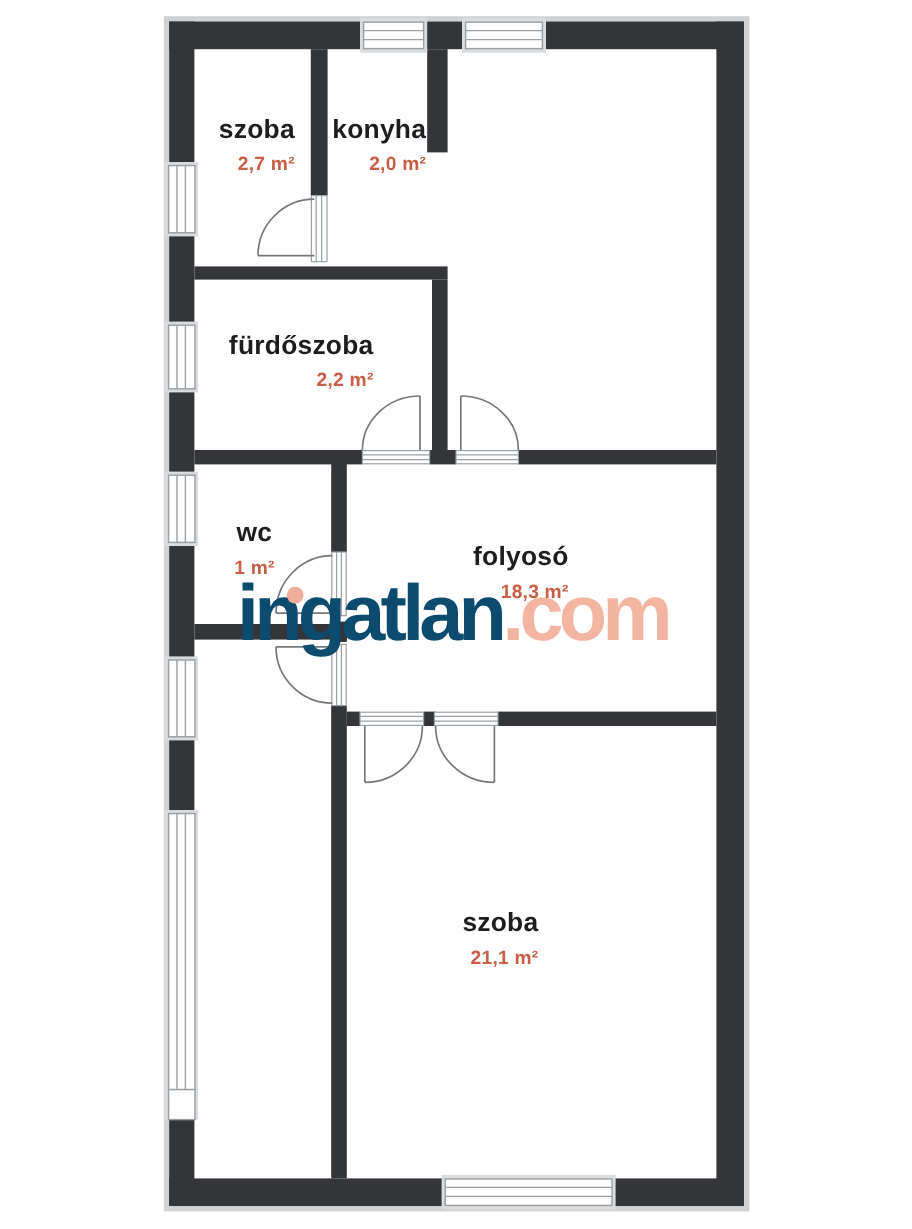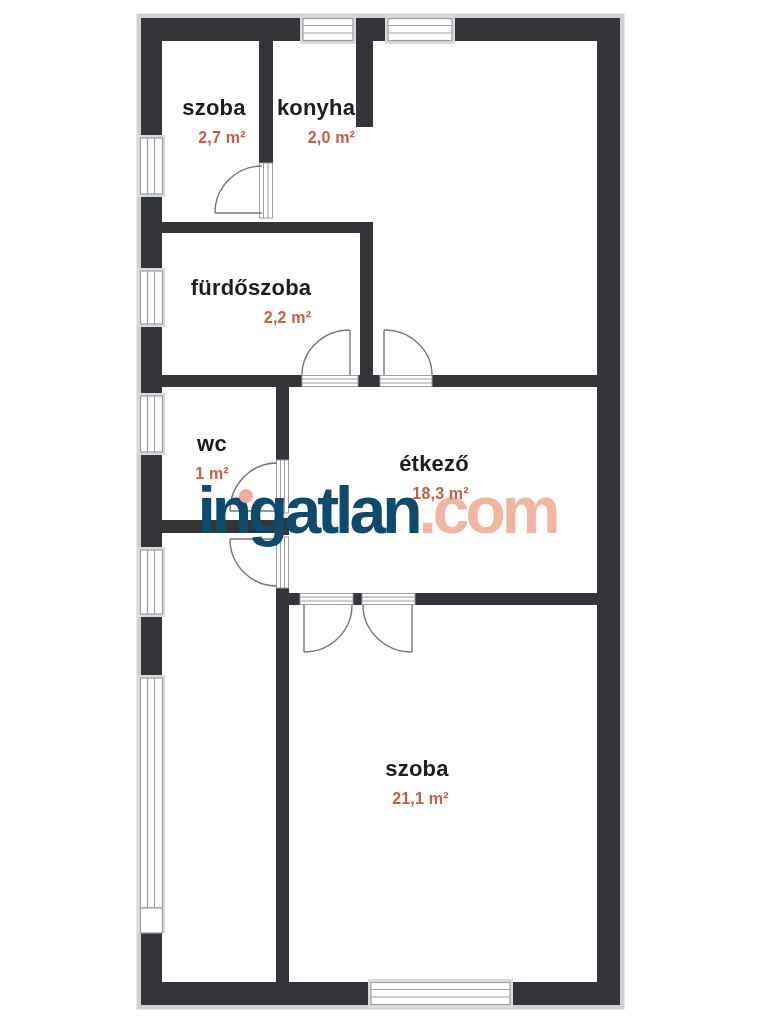--- a/index.html
+++ b/index.html
@@ -199,21 +199,21 @@
   </div>
   <div class="room-label" style="left:251px;top:275px;">
     <div class="room-name">fürdőszoba</div>
     <div class="room-area">2,2 m²</div>
   </div>
   <div class="room-label" style="left:212px;top:431px;">
     <div class="room-name">wc</div>
     <div class="room-area">1 m²</div>
   </div>
   <div class="room-label" style="left:434px;top:451px;">
-    <div class="room-name">étkező</div>
+    <div class="room-name">folyosó</div>
     <div class="room-area">18,3 m²</div>
   </div>
   <div class="room-label" style="left:417px;top:756px;">
     <div class="room-name">szoba</div>
     <div class="room-area">21,1 m²</div>
   </div>
 
 </div>
 
 </body></html>

